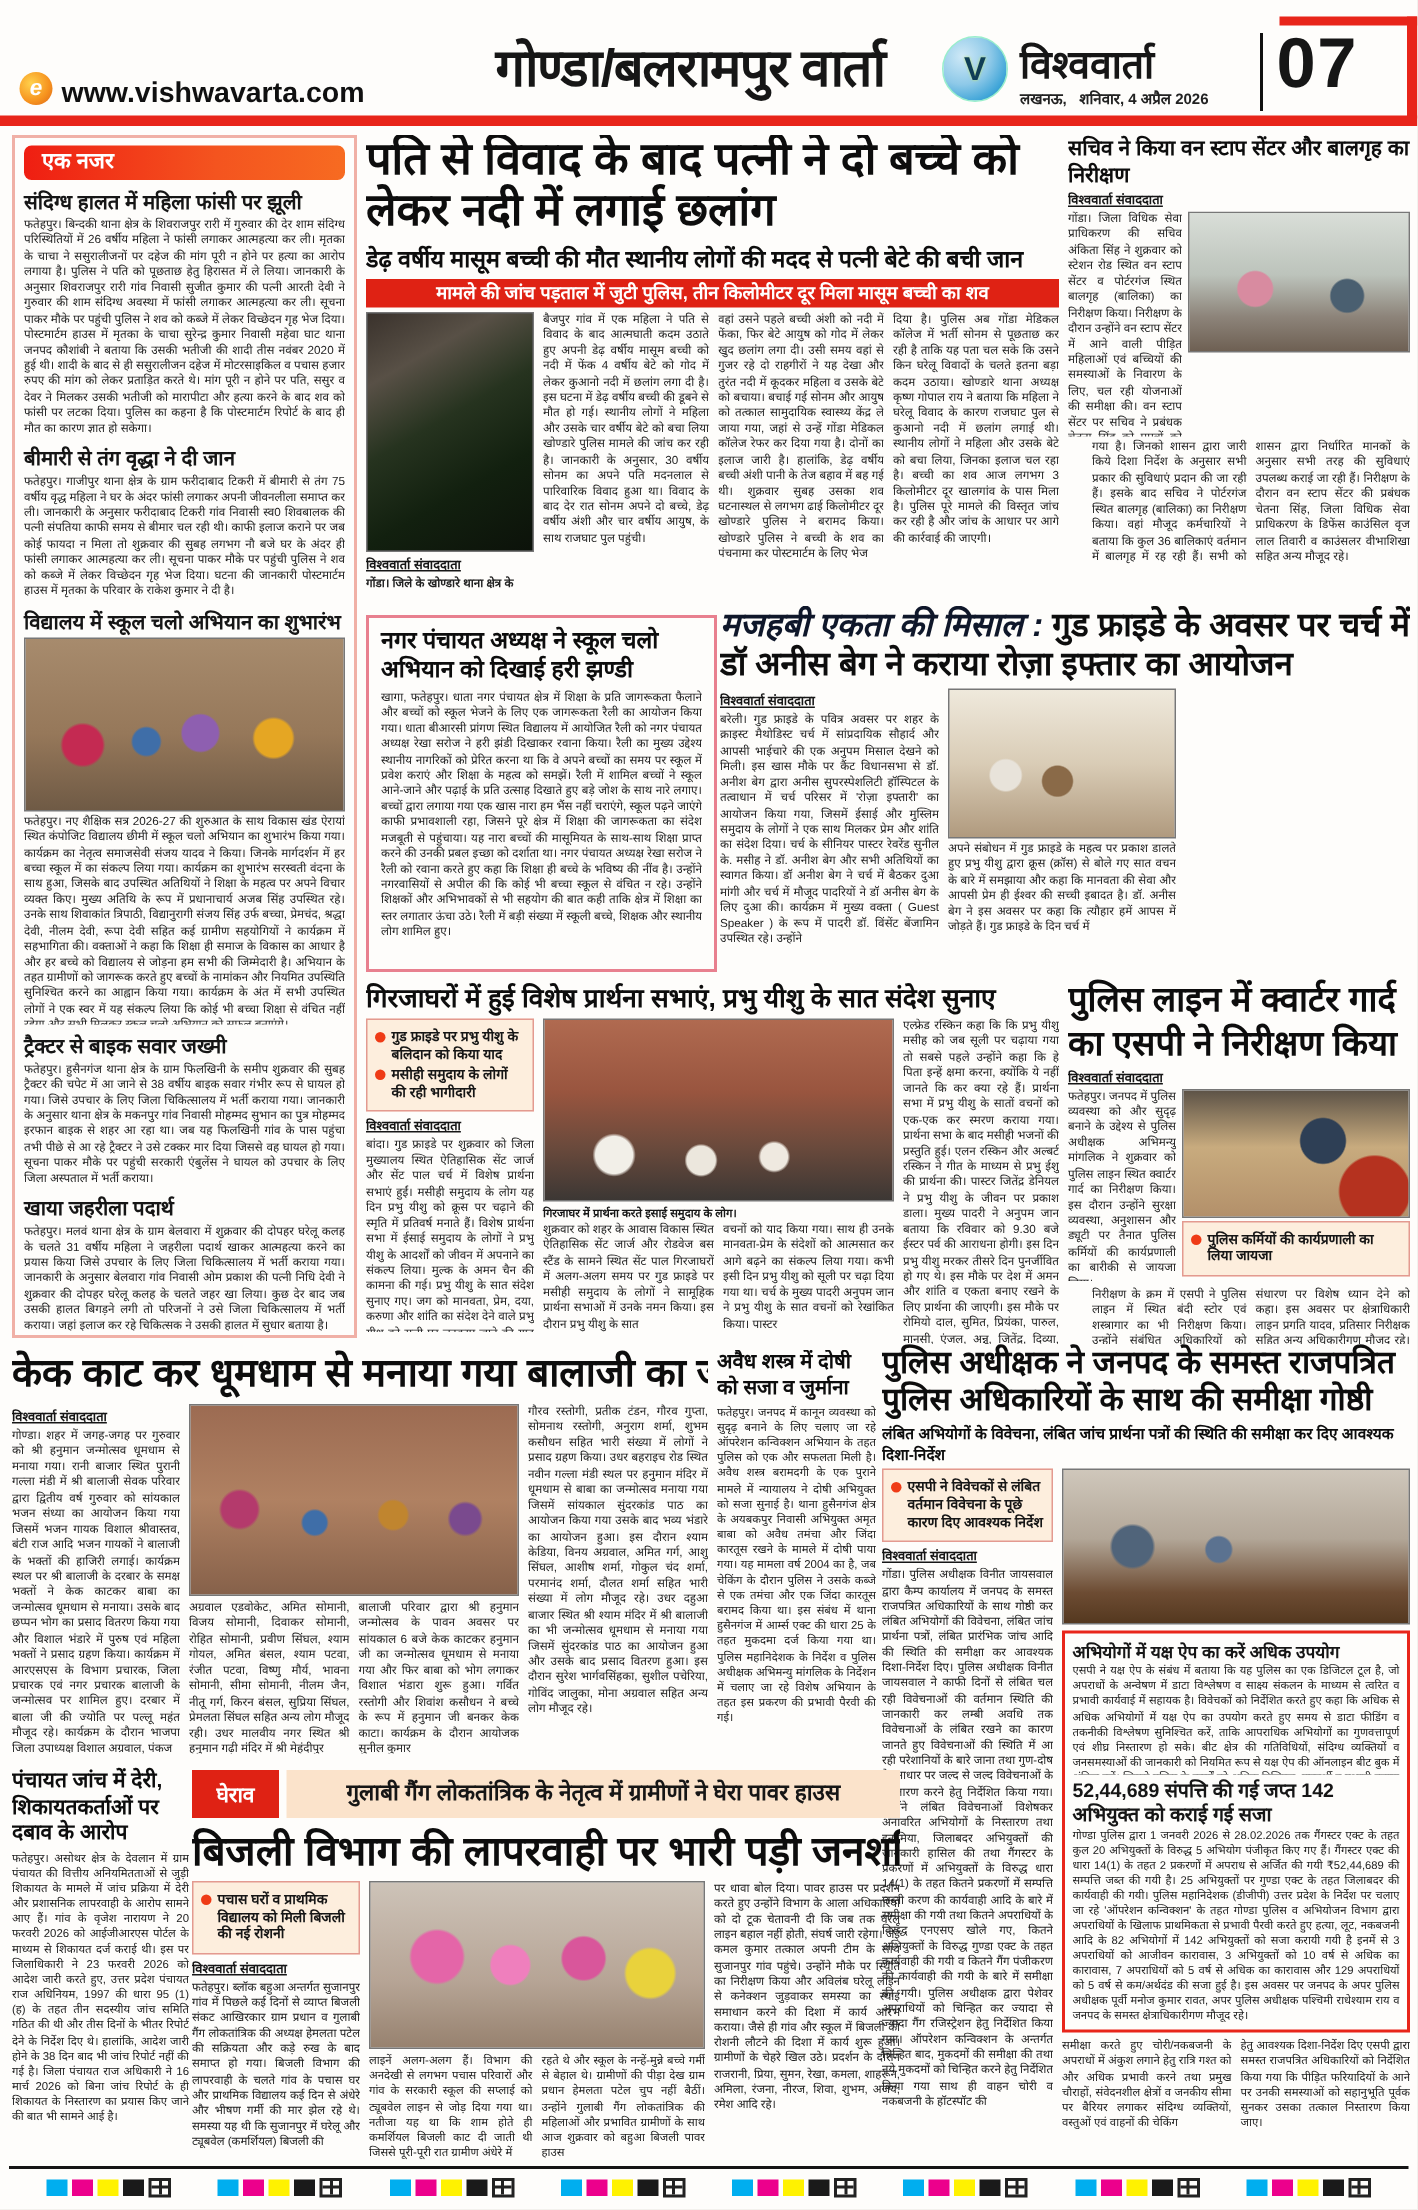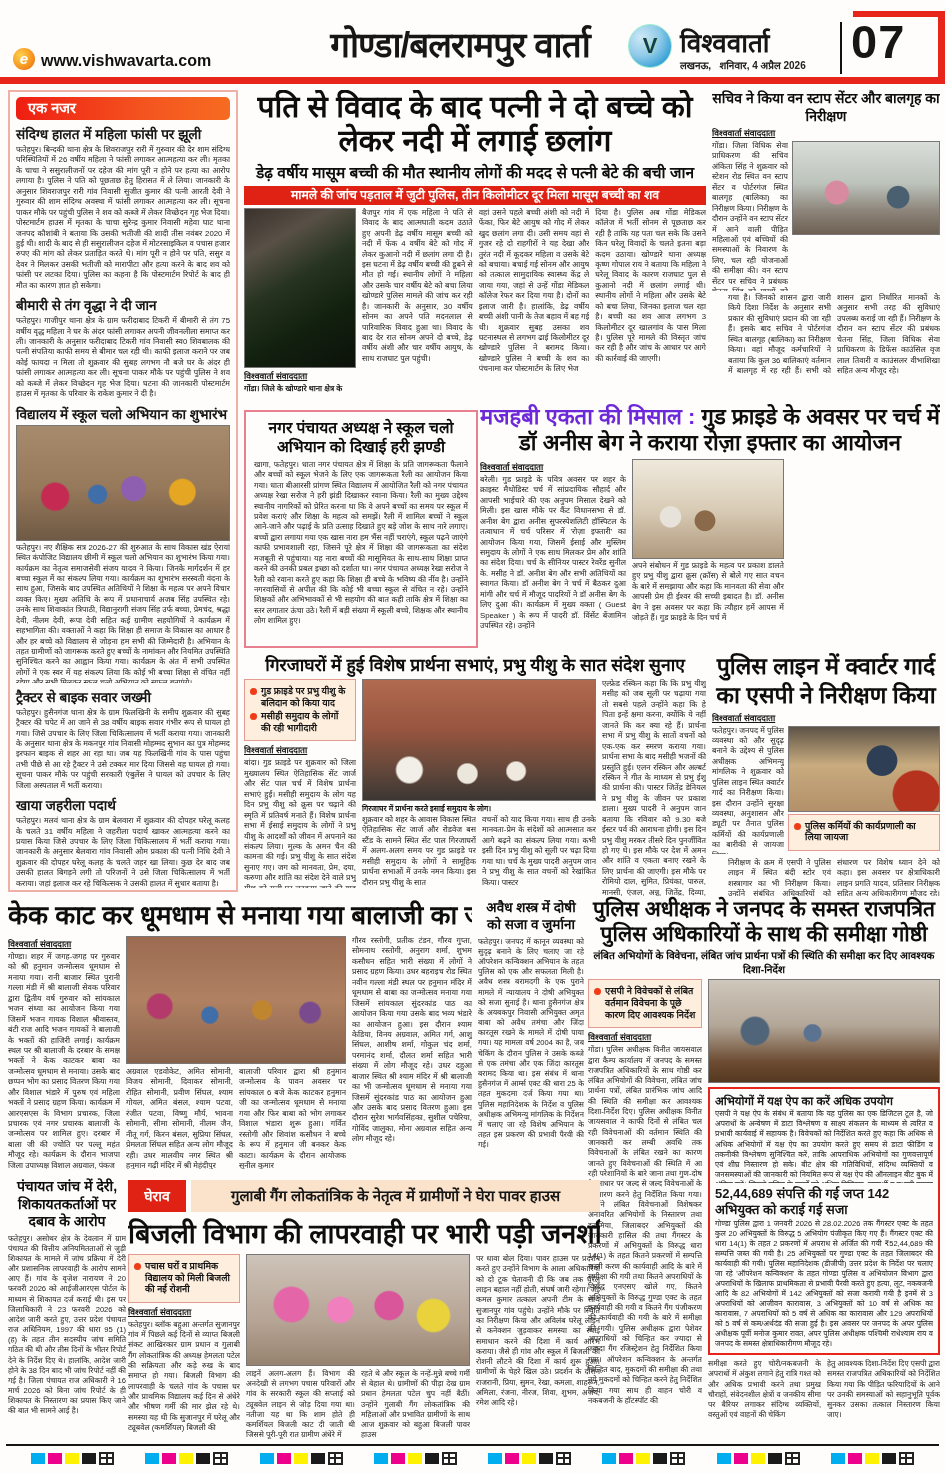--- a/index.html
+++ b/index.html
@@ -6,28 +6,28 @@
     --red:#e8251a; --banner:#df2214; --cream:#fdeedd; --pink-border:#f0b0a6;
     --ink:#161616; --body:#222;
   }
   *{margin:0;padding:0;box-sizing:border-box;}
   html,body{background:#e9e7e2;}
   .page{position:relative;width:945px;height:1473px;background:#fefdfb;margin:0 auto;
     font-family:"Liberation Sans","DejaVu Sans",sans-serif;color:var(--ink);overflow:hidden;}
   section{position:absolute;overflow:hidden;}
   .body{font-size:7.8px;line-height:1.34;text-align:justify;color:var(--body);overflow:hidden;}
   .byline{font-size:8.6px;font-weight:bold;text-decoration:underline;margin:2px 0;}
-  .h-center{text-align:center;font-weight:bold;color:#0d0d0d;}
+  .h-center{text-align:left;font-weight:bold;color:#0d0d0d;}
   
   .mast-title{position:absolute;left:250px;top:20px;width:420px;text-align:center;
     font-size:35px;font-weight:800;letter-spacing:-1px;}
   .e-logo{position:absolute;left:13px;top:48px;width:22px;height:22px;border-radius:50%;
     background:radial-gradient(circle at 35% 35%,#ffd24d,#f6921e 60%,#d9641a);color:#fff;
     font-size:15px;font-weight:bold;text-align:center;line-height:21px;font-style:italic;}
-  .website{position:absolute;left:41px;top:52px;font-size:16px;font-weight:bold;color:#101010;}
+  .website{position:absolute;left:41px;top:52px;font-size:19px;font-weight:bold;color:#101010;}
   .globe{position:absolute;left:628px;top:24px;width:44px;height:44px;border-radius:50%;
     background:radial-gradient(circle at 30% 30%,#cfe9f7,#8ec9e8 45%,#3fa5d8 75%,#1b7bb4);
     border:1px solid #9ec;display:flex;align-items:center;justify-content:center;}
   .globe b{color:#0f3e57;font-size:22px;text-shadow:0 0 2px #bfe56f;}
   .paper-name{position:absolute;left:680px;top:24px;font-size:26px;font-weight:800;}
   .edition{position:absolute;left:680px;top:58px;font-size:10px;font-weight:bold;color:#222;}
   .pg-sep{position:absolute;left:840px;top:22px;width:2px;height:52px;background:#111;}
   .pg-num{position:absolute;left:851px;top:14px;font-size:47px;font-weight:800;letter-spacing:1px;}
   .bracket-top{position:absolute;left:853px;top:11px;width:92px;height:6px;background:var(--red);}
   .bracket-right{position:absolute;left:938px;top:11px;width:7px;height:68px;background:var(--red);}
@@ -166,21 +166,21 @@
     <div class="body twocol" style="max-height:150px;margin-top:2px;">गया है। जिनको शासन द्वारा जारी किये दिशा निर्देश के अनुसार सभी प्रकार की सुविधाएं प्रदान की जा रही हैं। इसके बाद सचिव ने पोर्टरगंज स्थित बालगृह (बालिका) का निरीक्षण किया। वहां मौजूद कर्मचारियों ने बताया कि कुल 36 बालिकाएं वर्तमान में बालगृह में रह रही हैं। सभी को शासन द्वारा निर्धारित मानकों के अनुसार सभी तरह की सुविधाएं उपलब्ध कराई जा रही हैं। निरीक्षण के दौरान वन स्टाप सेंटर की प्रबंधक चेतना सिंह, जिला विधिक सेवा प्राधिकरण के डिफेंस काउंसिल वृज लाल तिवारी व काउंसलर वीभाशिखा सहित अन्य मौजूद रहे।</div>
   </section>
 
   <section style="left:244px;top:410px;width:234px;height:238px;border:2px solid #e8808f;padding:6px 8px;">
     <div class="h-center" style="font-size:15.5px;line-height:1.25;">नगर पंचायत अध्यक्ष ने स्कूल चलो अभियान को दिखाई हरी झण्डी</div>
     <div class="body" style="margin-top:3px;">खागा, फतेहपुर। धाता नगर पंचायत क्षेत्र में शिक्षा के प्रति जागरूकता फैलाने और बच्चों को स्कूल भेजने के लिए एक जागरूकता रैली का आयोजन किया गया। धाता बीआरसी प्रांगण स्थित विद्यालय में आयोजित रैली को नगर पंचायत अध्यक्ष रेखा सरोज ने हरी झंडी दिखाकर रवाना किया। रैली का मुख्य उद्देश्य स्थानीय नागरिकों को प्रेरित करना था कि वे अपने बच्चों का समय पर स्कूल में प्रवेश कराएं और शिक्षा के महत्व को समझें। रैली में शामिल बच्चों ने स्कूल आने-जाने और पढ़ाई के प्रति उत्साह दिखाते हुए बड़े जोश के साथ नारे लगाए। बच्चों द्वारा लगाया गया एक खास नारा हम भैंस नहीं चराएंगे, स्कूल पढ़ने जाएंगे काफी प्रभावशाली रहा, जिसने पूरे क्षेत्र में शिक्षा की जागरूकता का संदेश मजबूती से पहुंचाया। यह नारा बच्चों की मासूमियत के साथ-साथ शिक्षा प्राप्त करने की उनकी प्रबल इच्छा को दर्शाता था। नगर पंचायत अध्यक्ष रेखा सरोज ने रैली को रवाना करते हुए कहा कि शिक्षा ही बच्चे के भविष्य की नींव है। उन्होंने नगरवासियों से अपील की कि कोई भी बच्चा स्कूल से वंचित न रहे। उन्होंने शिक्षकों और अभिभावकों से भी सहयोग की बात कही ताकि क्षेत्र में शिक्षा का स्तर लगातार ऊंचा उठे। रैली में बड़ी संख्या में स्कूली बच्चे, शिक्षक और स्थानीय लोग शामिल हुए।</div>
   </section>
 
   <section style="left:480px;top:404px;width:460px;height:246px;">
     <div class="h-center" style="font-size:22px;line-height:1.18;">
-      <span style="color:#6d28d9;">मजहबी एकता की मिसाल :</span><span> गुड फ्राइडे के अवसर पर चर्च में डॉ अनीस बेग ने कराया रोज़ा इफ्तार का आयोजन</span>
+      <span style="color:#0f172a;font-style:italic;">मजहबी एकता की मिसाल :</span><span> गुड फ्राइडे के अवसर पर चर्च में डॉ अनीस बेग ने कराया रोज़ा इफ्तार का आयोजन</span>
     </div>
     <div style="display:flex;gap:6px;margin-top:3px;">
       <div style="flex:0 0 146px;">
         <div class="byline">विश्ववार्ता संवाददाता</div>
         <div class="body" style="max-height:170px">बरेली। गुड फ्राइडे के पवित्र अवसर पर शहर के क्राइस्ट मैथोडिस्ट चर्च में सांप्रदायिक सौहार्द और आपसी भाईचारे की एक अनुपम मिसाल देखने को मिली। इस खास मौके पर कैंट विधानसभा से डॉ. अनीश बेग द्वारा अनीस सुपरस्पेशलिटी हॉस्पिटल के तत्वाधान में चर्च परिसर में 'रोज़ा इफ्तारी' का आयोजन किया गया, जिसमें ईसाई और मुस्लिम समुदाय के लोगों ने एक साथ मिलकर प्रेम और शांति का संदेश दिया। चर्च के सीनियर पास्टर रेवरेंड सुनील के. मसीह ने डॉ. अनीश बेग और सभी अतिथियों का स्वागत किया। डॉ अनीश बेग ने चर्च में बैठकर दुआ मांगी और चर्च में मौजूद पादरियों ने डॉ अनीस बेग के लिए दुआ की। कार्यक्रम में मुख्य वक्ता ( Guest Speaker ) के रूप में पादरी डॉ. विंसेंट बेंजामिन उपस्थित रहे। उन्होंने</div>
       </div>
       <div style="flex:0 0 152px;">
         <div class="ph ph-iftar" style="height:100px;"></div>
         <div class="body" style="max-height:80px;margin-top:2px;">अपने संबोधन में गुड फ्राइडे के महत्व पर प्रकाश डालते हुए प्रभु यीशु द्वारा क्रूस (क्रॉस) से बोले गए सात वचन के बारे में समझाया और कहा कि मानवता की सेवा और आपसी प्रेम ही ईश्वर की सच्ची इबादत है। डॉ. अनीस बेग ने इस अवसर पर कहा कि त्यौहार हमें आपस में जोड़ते हैं। गुड फ्राइडे के दिन चर्च में</div>
       </div>

